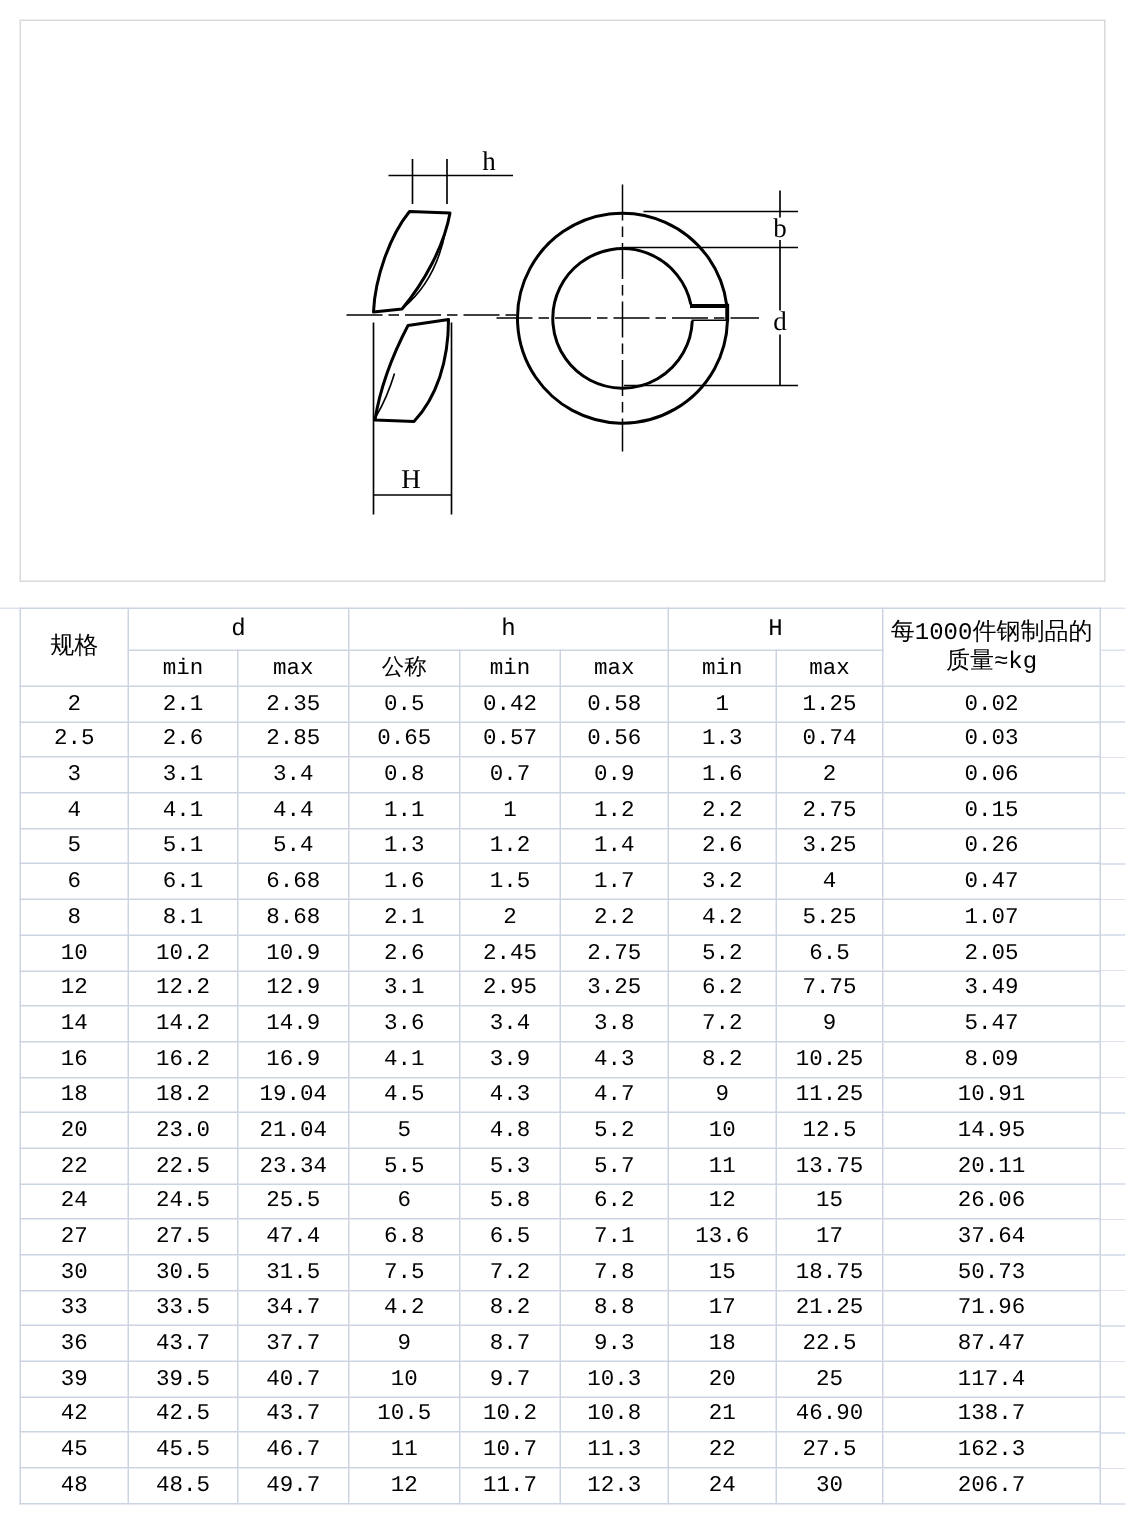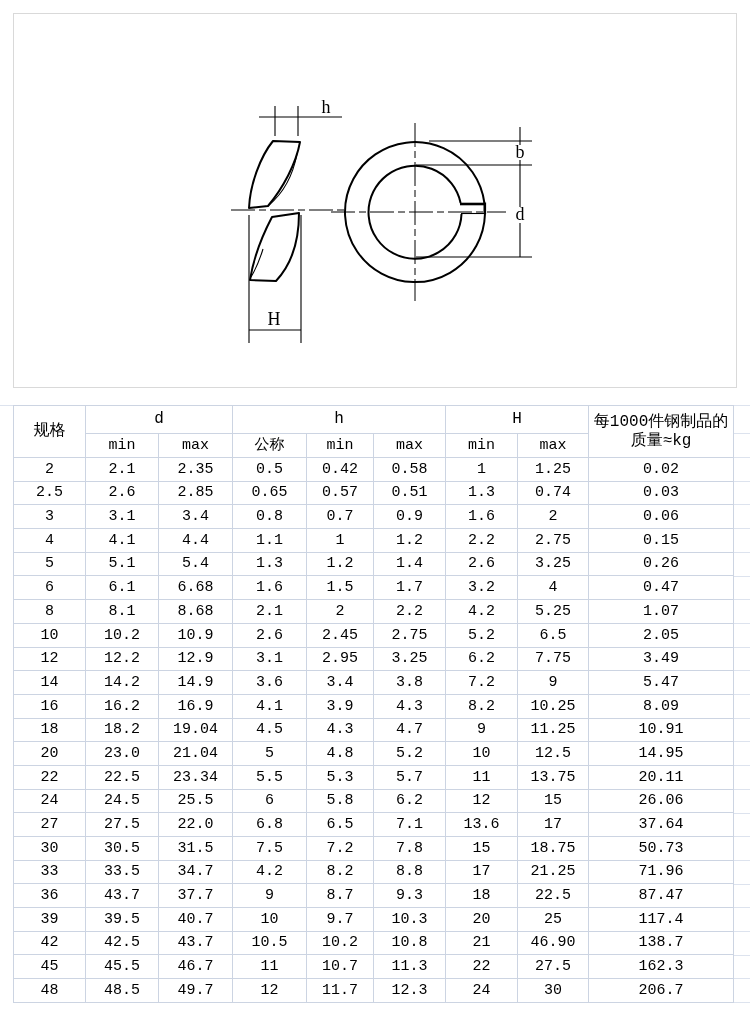--- a/index.html
+++ b/index.html
@@ -138,21 +138,21 @@
         <td>1</td>
         <td>1.25</td>
         <td>0.02</td>
       </tr>
       <tr>
         <td>2.5</td>
         <td>2.6</td>
         <td>2.85</td>
         <td>0.65</td>
         <td>0.57</td>
-        <td>0.51</td>
+        <td>0.56</td>
         <td>1.3</td>
         <td>0.74</td>
         <td>0.03</td>
       </tr>
       <tr>
         <td>3</td>
         <td>3.1</td>
         <td>3.4</td>
         <td>0.8</td>
         <td>0.7</td>
@@ -289,21 +289,21 @@
         <td>6</td>
         <td>5.8</td>
         <td>6.2</td>
         <td>12</td>
         <td>15</td>
         <td>26.06</td>
       </tr>
       <tr>
         <td>27</td>
         <td>27.5</td>
-        <td>22.0</td>
+        <td>47.4</td>
         <td>6.8</td>
         <td>6.5</td>
         <td>7.1</td>
         <td>13.6</td>
         <td>17</td>
         <td>37.64</td>
       </tr>
       <tr>
         <td>30</td>
         <td>30.5</td>

